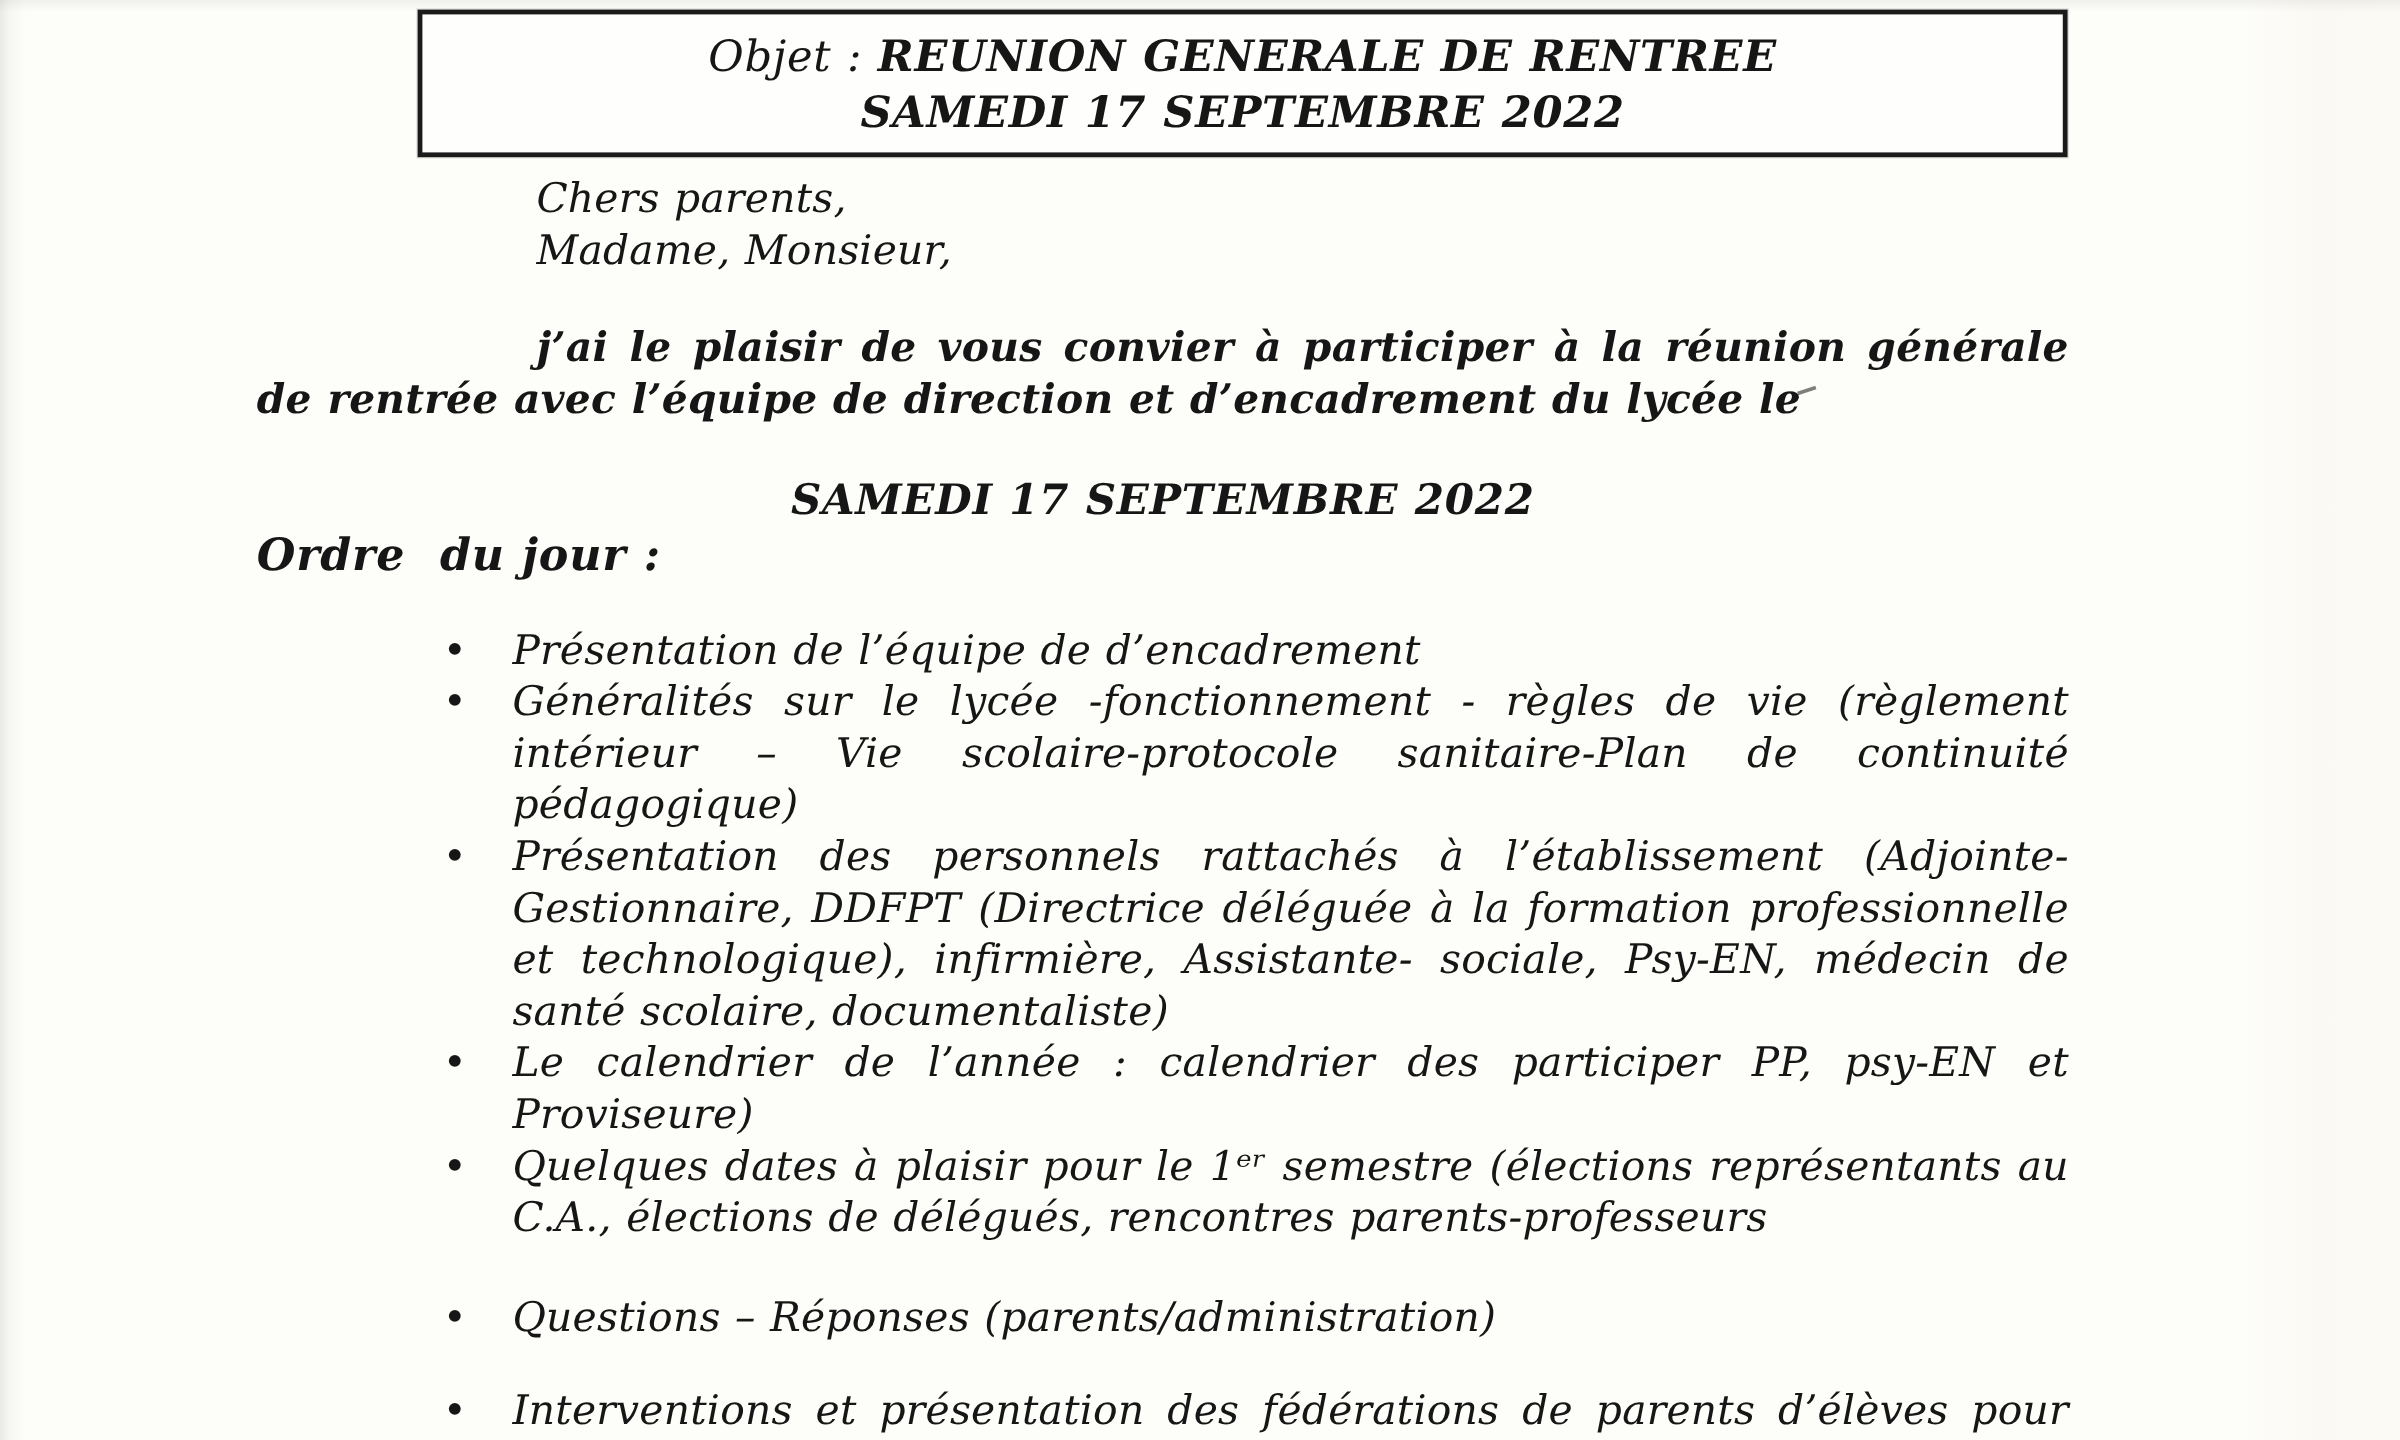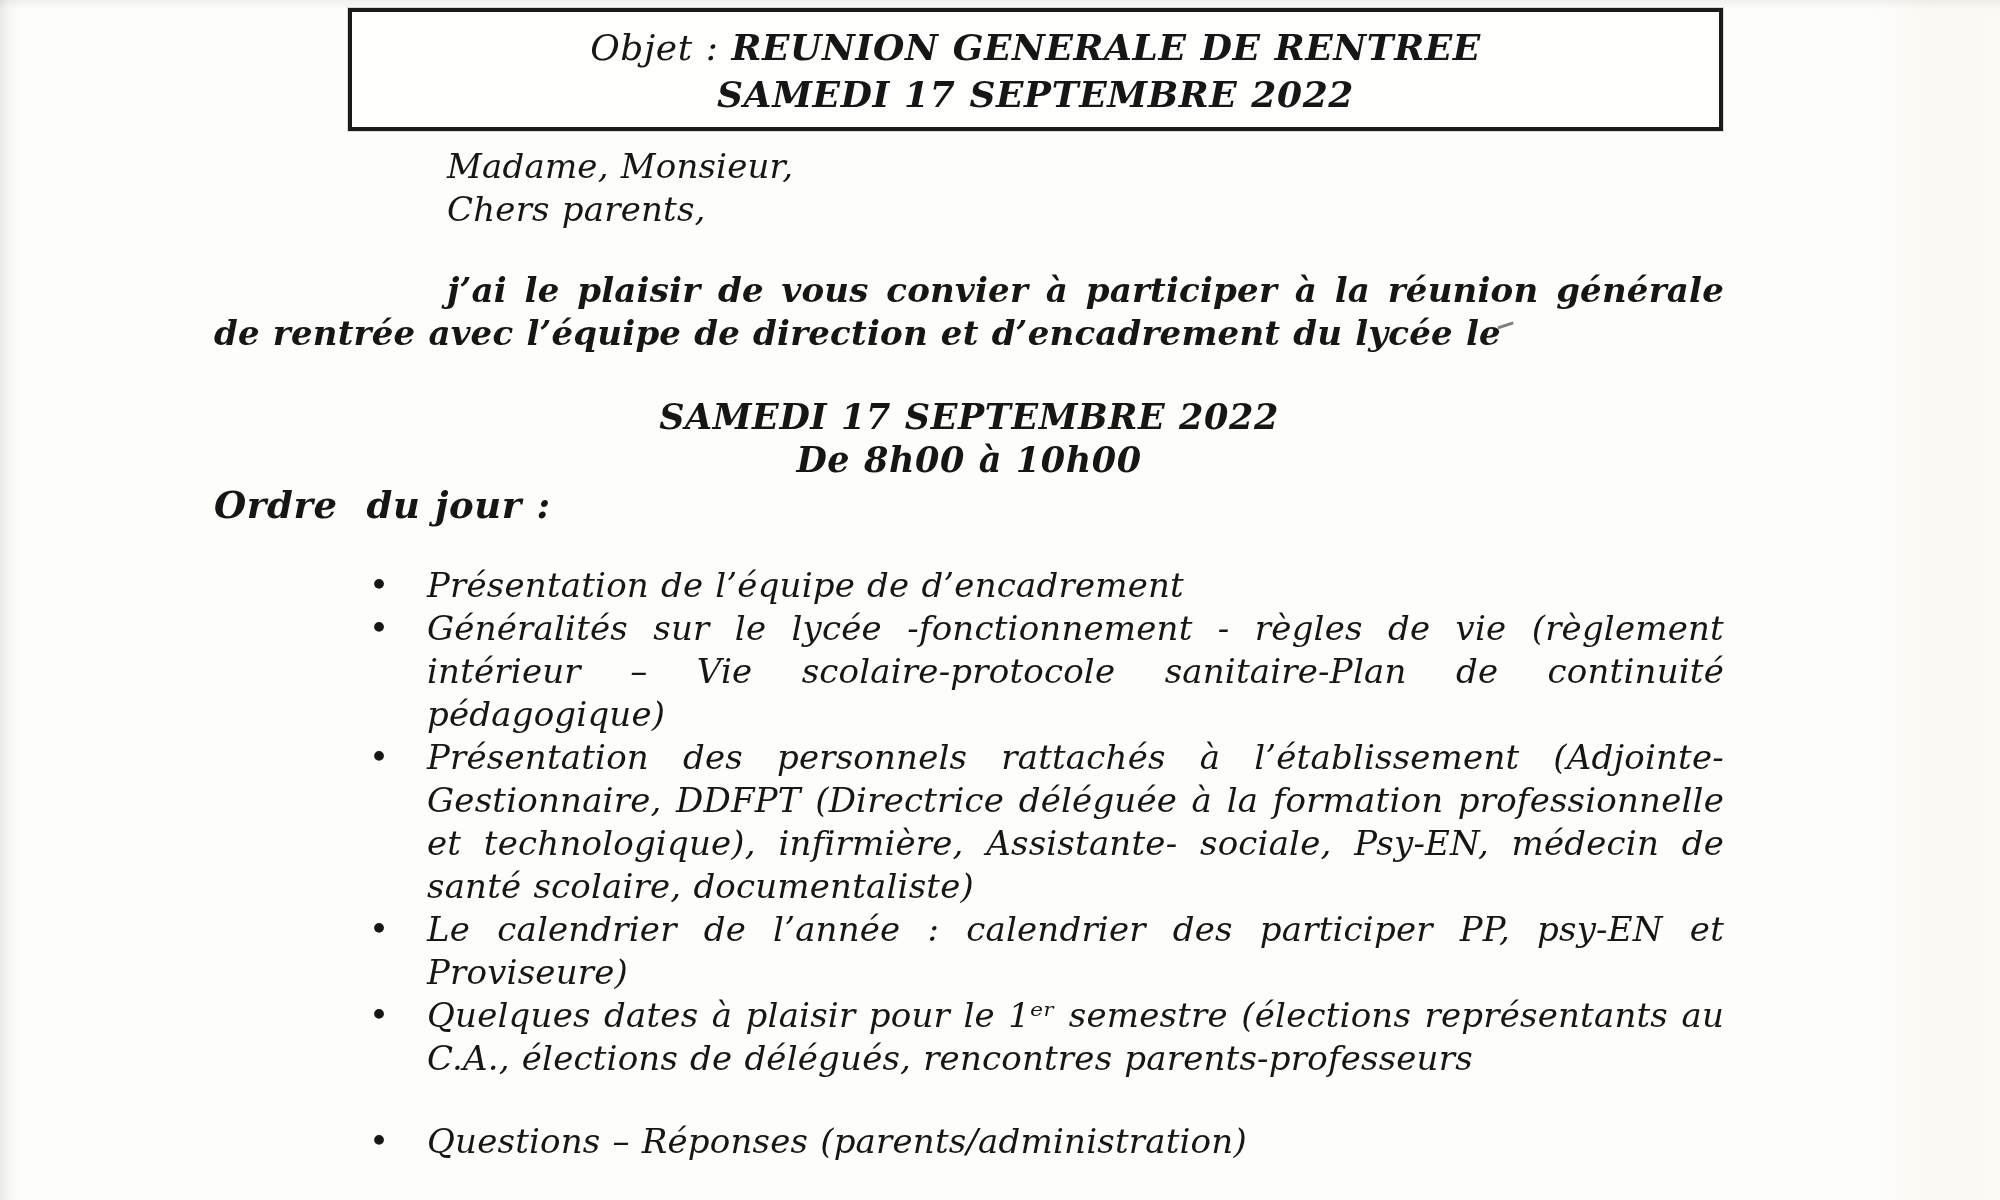--- a/index.html
+++ b/index.html
@@ -116,29 +116,28 @@
 <div class="page">
 
   <div class="header-box">
     <div class="box-line"><span>Objet : </span><span class="bold">REUNION GENERALE DE RENTREE</span></div>
     <div class="box-line bold">SAMEDI 17 SEPTEMBRE 2022</div>
   </div>
 
   <div class="content">
 
     <div class="salutation">
+      <div>Chers parents,</div>
       <div>Madame, Monsieur,</div>
-      <div>Chers parents,</div>
     </div>
 
     <p class="intro">j’ai le plaisir de vous convier à participer à la réunion générale de rentrée avec l’équipe de direction et d’encadrement du lycée le</p>
 
     <div class="meeting bold">
       <div>SAMEDI 17 SEPTEMBRE 2022</div>
-      <div>De 8h00 à 10h00</div>
     </div>
 
     <div class="agenda-heading bold">Ordre  du jour :</div>
 
     <ul class="agenda">
       <li class="agenda-item">
         <span class="bullet">•</span>
         <span class="item-text">Présentation de l’équipe de d’encadrement</span>
       </li>
       <li class="agenda-item">

